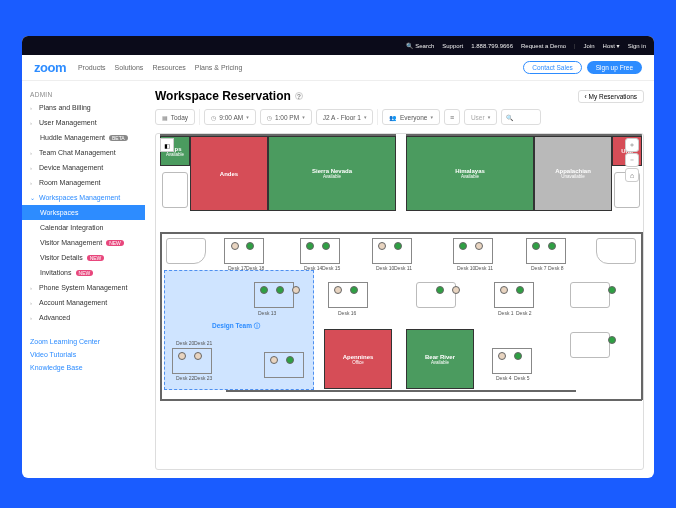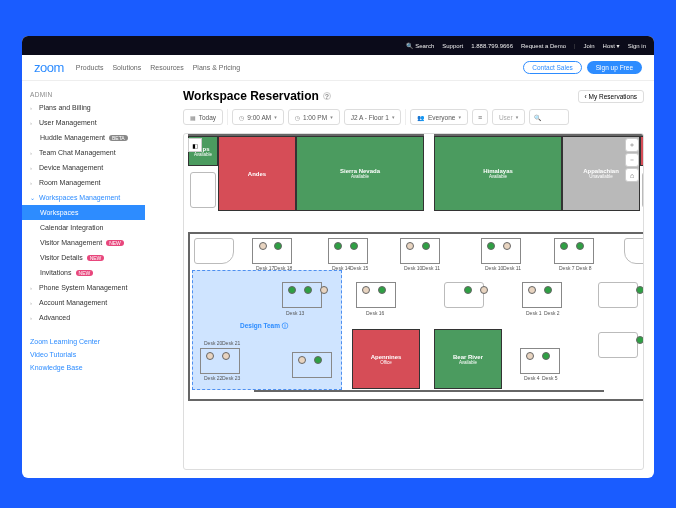--- a/index.html
+++ b/index.html
@@ -2,26 +2,26 @@
 <html><head>
 <meta charset="utf-8">
 <style>
 * { box-sizing: border-box; margin: 0; padding: 0; }
 body { font-family: -apple-system, BlinkMacSystemFont, "Segoe UI", sans-serif; background: #1a5cff; width: 676px; height: 508px; overflow: hidden; position: relative; }
 .app-container { position: absolute; top: 36px; left: 22px; width: 632px; height: 442px; background: #fff; border-radius: 6px; overflow: hidden; display: flex; flex-direction: column; }
 .top-bar { height: 19px; background: #0b0b1a; color: #fff; display: flex; align-items: center; justify-content: flex-end; gap: 8px; padding: 0 8px; font-size: 6px; }
 .top-bar span { color: #eee; }
 .top-bar .sep { color: #555; }
 .header { height: 26px; border-bottom: 1px solid #eee; display: flex; align-items: center; padding: 0 12px; gap: 12px; }
-.logo { color: #2D8CFF; font-weight: 400; font-size: 13px; letter-spacing: -0.5px; }
+.logo { color: #2D8CFF; font-weight: 700; font-size: 13px; letter-spacing: -0.5px; }
 .main-nav { display: flex; gap: 9px; font-size: 7px; color: #666; flex: 1; }
 .header-actions { display: flex; gap: 5px; align-items: center; }
 .btn-outline { border: 1px solid #2D8CFF; color: #2D8CFF; background: #fff; border-radius: 20px; font-size: 6.5px; padding: 2px 8px; }
 .btn-primary { border: none; background: #2D8CFF; color: #fff; border-radius: 20px; font-size: 6.5px; padding: 3px 9px; }
-.content { flex: 1; display: flex; overflow: hidden; gap: 28px; }
+.content { flex: 1; display: flex; overflow: hidden; }
 .sidebar { width: 123px; padding: 8px 0; font-size: 7px; color: #333; overflow: hidden; }
 .sidebar-heading { font-size: 6.5px; color: #888; padding: 2px 8px; text-transform: uppercase; letter-spacing: .3px; }
 .sidebar-item { display: flex; align-items: center; padding: 4px 8px; gap: 4px; cursor: pointer; }
 .sidebar-item.indent { padding-left: 18px; }
 .chev { color: #aaa; font-size: 6px; width: 5px; }
 .sidebar-item.expanded > .chev { color: #2D8CFF; }
 .sidebar-item.active { background: #2D8CFF; color: #fff; }
 .sidebar-item.parent-active { color: #2D8CFF; }
 .badge { background: #aaa; color: #fff; font-size: 5px; border-radius: 6px; padding: 0px 3px; }
 .badge.beta { background: #888; }

